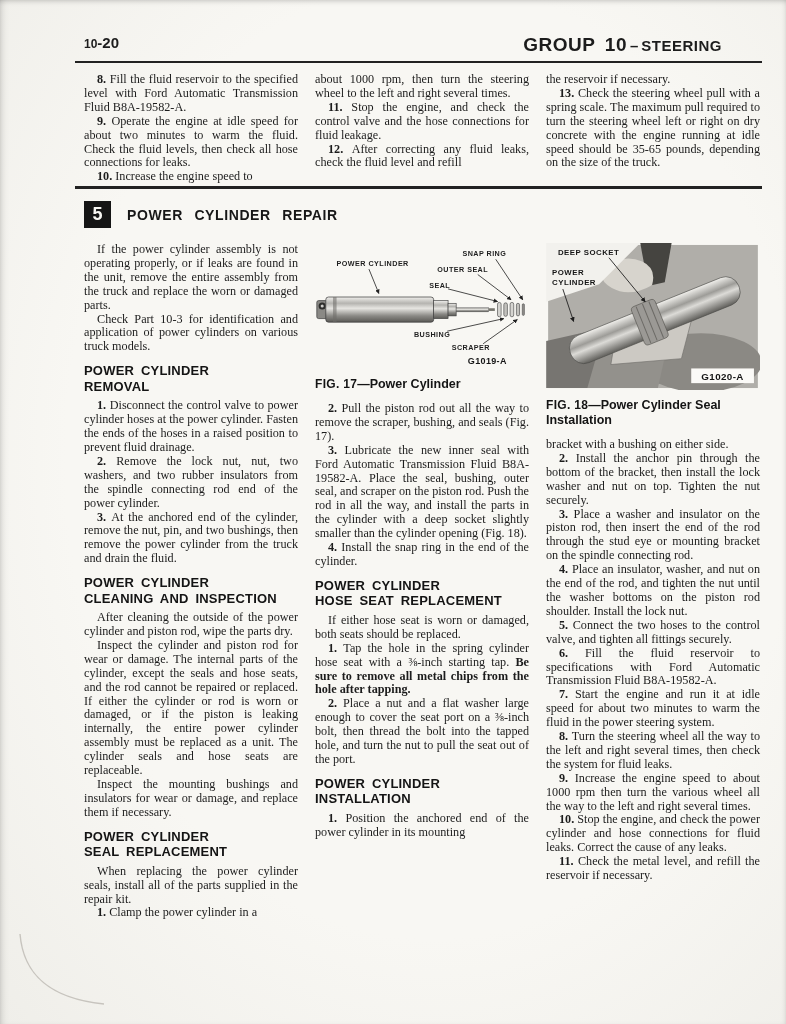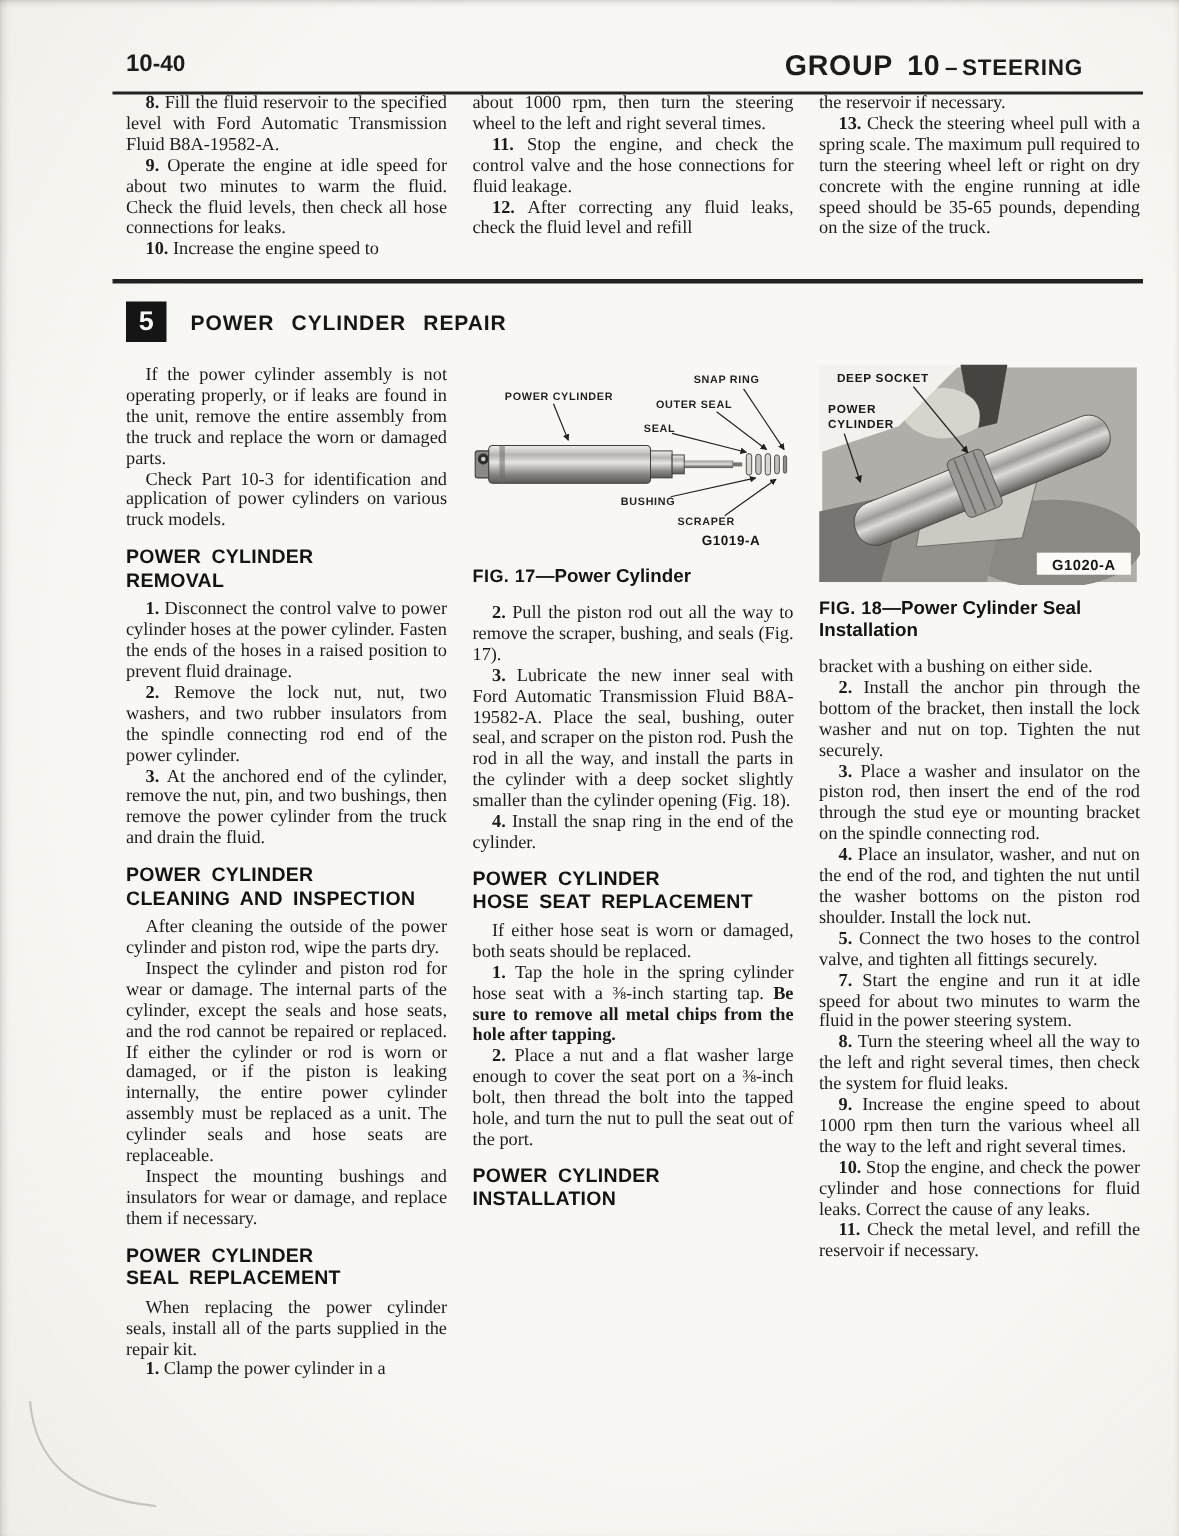--- a/index.html
+++ b/index.html
@@ -8,31 +8,31 @@
     background:#f6f5f1;
     font-family:"Liberation Serif",serif;color:#1c1c1c;
   }
   .page{position:absolute;inset:0;
     background:radial-gradient(ellipse at 55% 45%, #f8f7f3 60%, #efeee9 100%);
     box-shadow:inset 0 4px 6px -4px rgba(0,0,0,.25), inset 6px 0 8px -6px rgba(0,0,0,.22), inset -4px 0 6px -5px rgba(0,0,0,.15);
   }
   
   .hdr{position:absolute;top:34px;left:84px;right:24px;height:26px;}
   .pageno{position:absolute;left:0;top:0;font-family:"Liberation Sans",sans-serif;font-weight:700;}
-  .pageno .big{font-size:16px;}
+  .pageno .big{font-size:12px;}
   .pageno .small{font-size:15px;font-weight:700;}
   .htitle{position:absolute;left:12px;right:40px;top:0;text-align:right;font-family:"Liberation Sans",sans-serif;font-weight:700;}
   .htitle .main{font-size:19px;letter-spacing:.5px;word-spacing:4px;}
   .htitle .dash{font-size:15px;padding:0 3px;}
   .htitle .sub{font-size:15px;letter-spacing:.5px;}
   .rule1{position:absolute;top:61px;left:75px;right:24px;height:2px;background:#222;}
   .rule2{position:absolute;top:186px;left:75px;right:24px;height:2.5px;background:#222;}
   
   .cols{position:absolute;left:84px;right:26px;display:flex;gap:17px;}
-  .topcols{top:62px;}
+  .topcols{top:73px;}
   .maincols{top:243px;}
   .col{flex:1 1 0;min-width:0;}
   .para{margin:0;font-size:12.2px;line-height:13.9px;text-align:justify;text-indent:13px;}
   .para.cont{text-indent:0;}
   .num{font-weight:700;}
   .bt{font-weight:700;}
   
   .secthead{position:absolute;top:201px;left:84px;display:flex;align-items:center;gap:16px;}
   .secbadge{width:27px;height:27px;background:#151515;color:#f7f6f2;
     font-family:"Liberation Sans",sans-serif;font-weight:700;font-size:18px;
@@ -52,21 +52,21 @@
   svg text{font-family:"Liberation Sans",sans-serif;}
   .curl{position:absolute;left:16px;bottom:14px;}
 </style>
 </head>
 <body>
 
 <div class="page">
 
   <div class="hdr">
     <div class="pageno">
-      <span class="big">10</span><span class="small">-40</span>
+      <span class="big">10</span><span class="small">-20</span>
     </div>
     <div class="htitle">
       <span class="main">GROUP 10</span><span class="dash">–</span><span class="sub">STEERING</span>
     </div>
   </div>
   <div class="rule1"></div>
 
   <div class="cols topcols">
     <div class="col">
       <p class="para"><b class="num">8. </b><span>Fill the fluid reservoir to the specified level with Ford Automatic Transmission Fluid B8A-19582-A.</span></p>
@@ -176,20 +176,21 @@
           <span>POWER CYLINDER</span>
           <span>HOSE SEAT REPLACEMENT</span>
         </h3>
       <p class="para"><span>If either hose seat is worn or damaged, both seats should be replaced.</span></p>
       <p class="para"><b class="num">1. </b><span>Tap the hole in the spring cylinder hose seat with a ⅜-inch starting tap. </span><b class="bt">Be sure to remove all metal chips from the hole after tapping.</b></p>
       <p class="para"><b class="num">2. </b><span>Place a nut and a flat washer large enough to cover the seat port on a ⅜-inch bolt, then thread the bolt into the tapped hole, and turn the nut to pull the seat out of the port.</span></p>
       <h3 class="subhead">
           <span>POWER CYLINDER</span>
           <span>INSTALLATION</span>
         </h3>
+      <p class="para"><b class="num">1. </b><span>Position the anchored end of the power cylinder in its mounting</span></p>
     </div>
 
     <div class="col">
       <div class="figure">
         <svg width="214" height="147" viewBox="0 0 218 150">
           <defs>
             <linearGradient id="met2" x1="0" y1="0" x2="0" y2="1">
               <stop offset="0" stop-color="#f1f0ec"></stop>
                 <stop offset="0.35" stop-color="#9d9c98"></stop>
               <stop offset="0.55" stop-color="#dcdbd7"></stop>
@@ -225,20 +226,21 @@
       </div>
       <div class="figcap">
         <span class="lead">FIG. 18</span><span class="rest">—Power Cylinder Seal</span>
         <span class="line2">Installation</span>
       </div>
       <p class="para cont"><span>bracket with a bushing on either side.</span></p>
       <p class="para"><b class="num">2. </b><span>Install the anchor pin through the bottom of the bracket, then install the lock washer and nut on top. Tighten the nut securely.</span></p>
       <p class="para"><b class="num">3. </b><span>Place a washer and insulator on the piston rod, then insert the end of the rod through the stud eye or mounting bracket on the spindle connecting rod.</span></p>
       <p class="para"><b class="num">4. </b><span>Place an insulator, washer, and nut on the end of the rod, and tighten the nut until the washer bottoms on the piston rod shoulder. Install the lock nut.</span></p>
       <p class="para"><b class="num">5. </b><span>Connect the two hoses to the control valve, and tighten all fittings securely.</span></p>
+      <p class="para"><b class="num">6. </b><span>Fill the fluid reservoir to specifications with Ford Automatic Transmission Fluid B8A-19582-A.</span></p>
       <p class="para"><b class="num">7. </b><span>Start the engine and run it at idle speed for about two minutes to warm the fluid in the power steering system.</span></p>
       <p class="para"><b class="num">8. </b><span>Turn the steering wheel all the way to the left and right several times, then check the system for fluid leaks.</span></p>
       <p class="para"><b class="num">9. </b><span>Increase the engine speed to about 1000 rpm then turn the various wheel all the way to the left and right several times.</span></p>
       <p class="para"><b class="num">10. </b><span>Stop the engine, and check the power cylinder and hose connections for fluid leaks. Correct the cause of any leaks.</span></p>
       <p class="para"><b class="num">11. </b><span>Check the metal level, and refill the reservoir if necessary.</span></p>
     </div>
   </div>
 
   <svg class="curl" width="92" height="78" viewBox="0 0 92 78">
     <path d="M4,2 C7,38 28,66 88,72" fill="none" stroke="#c7c4be" stroke-width="1.4"></path>

